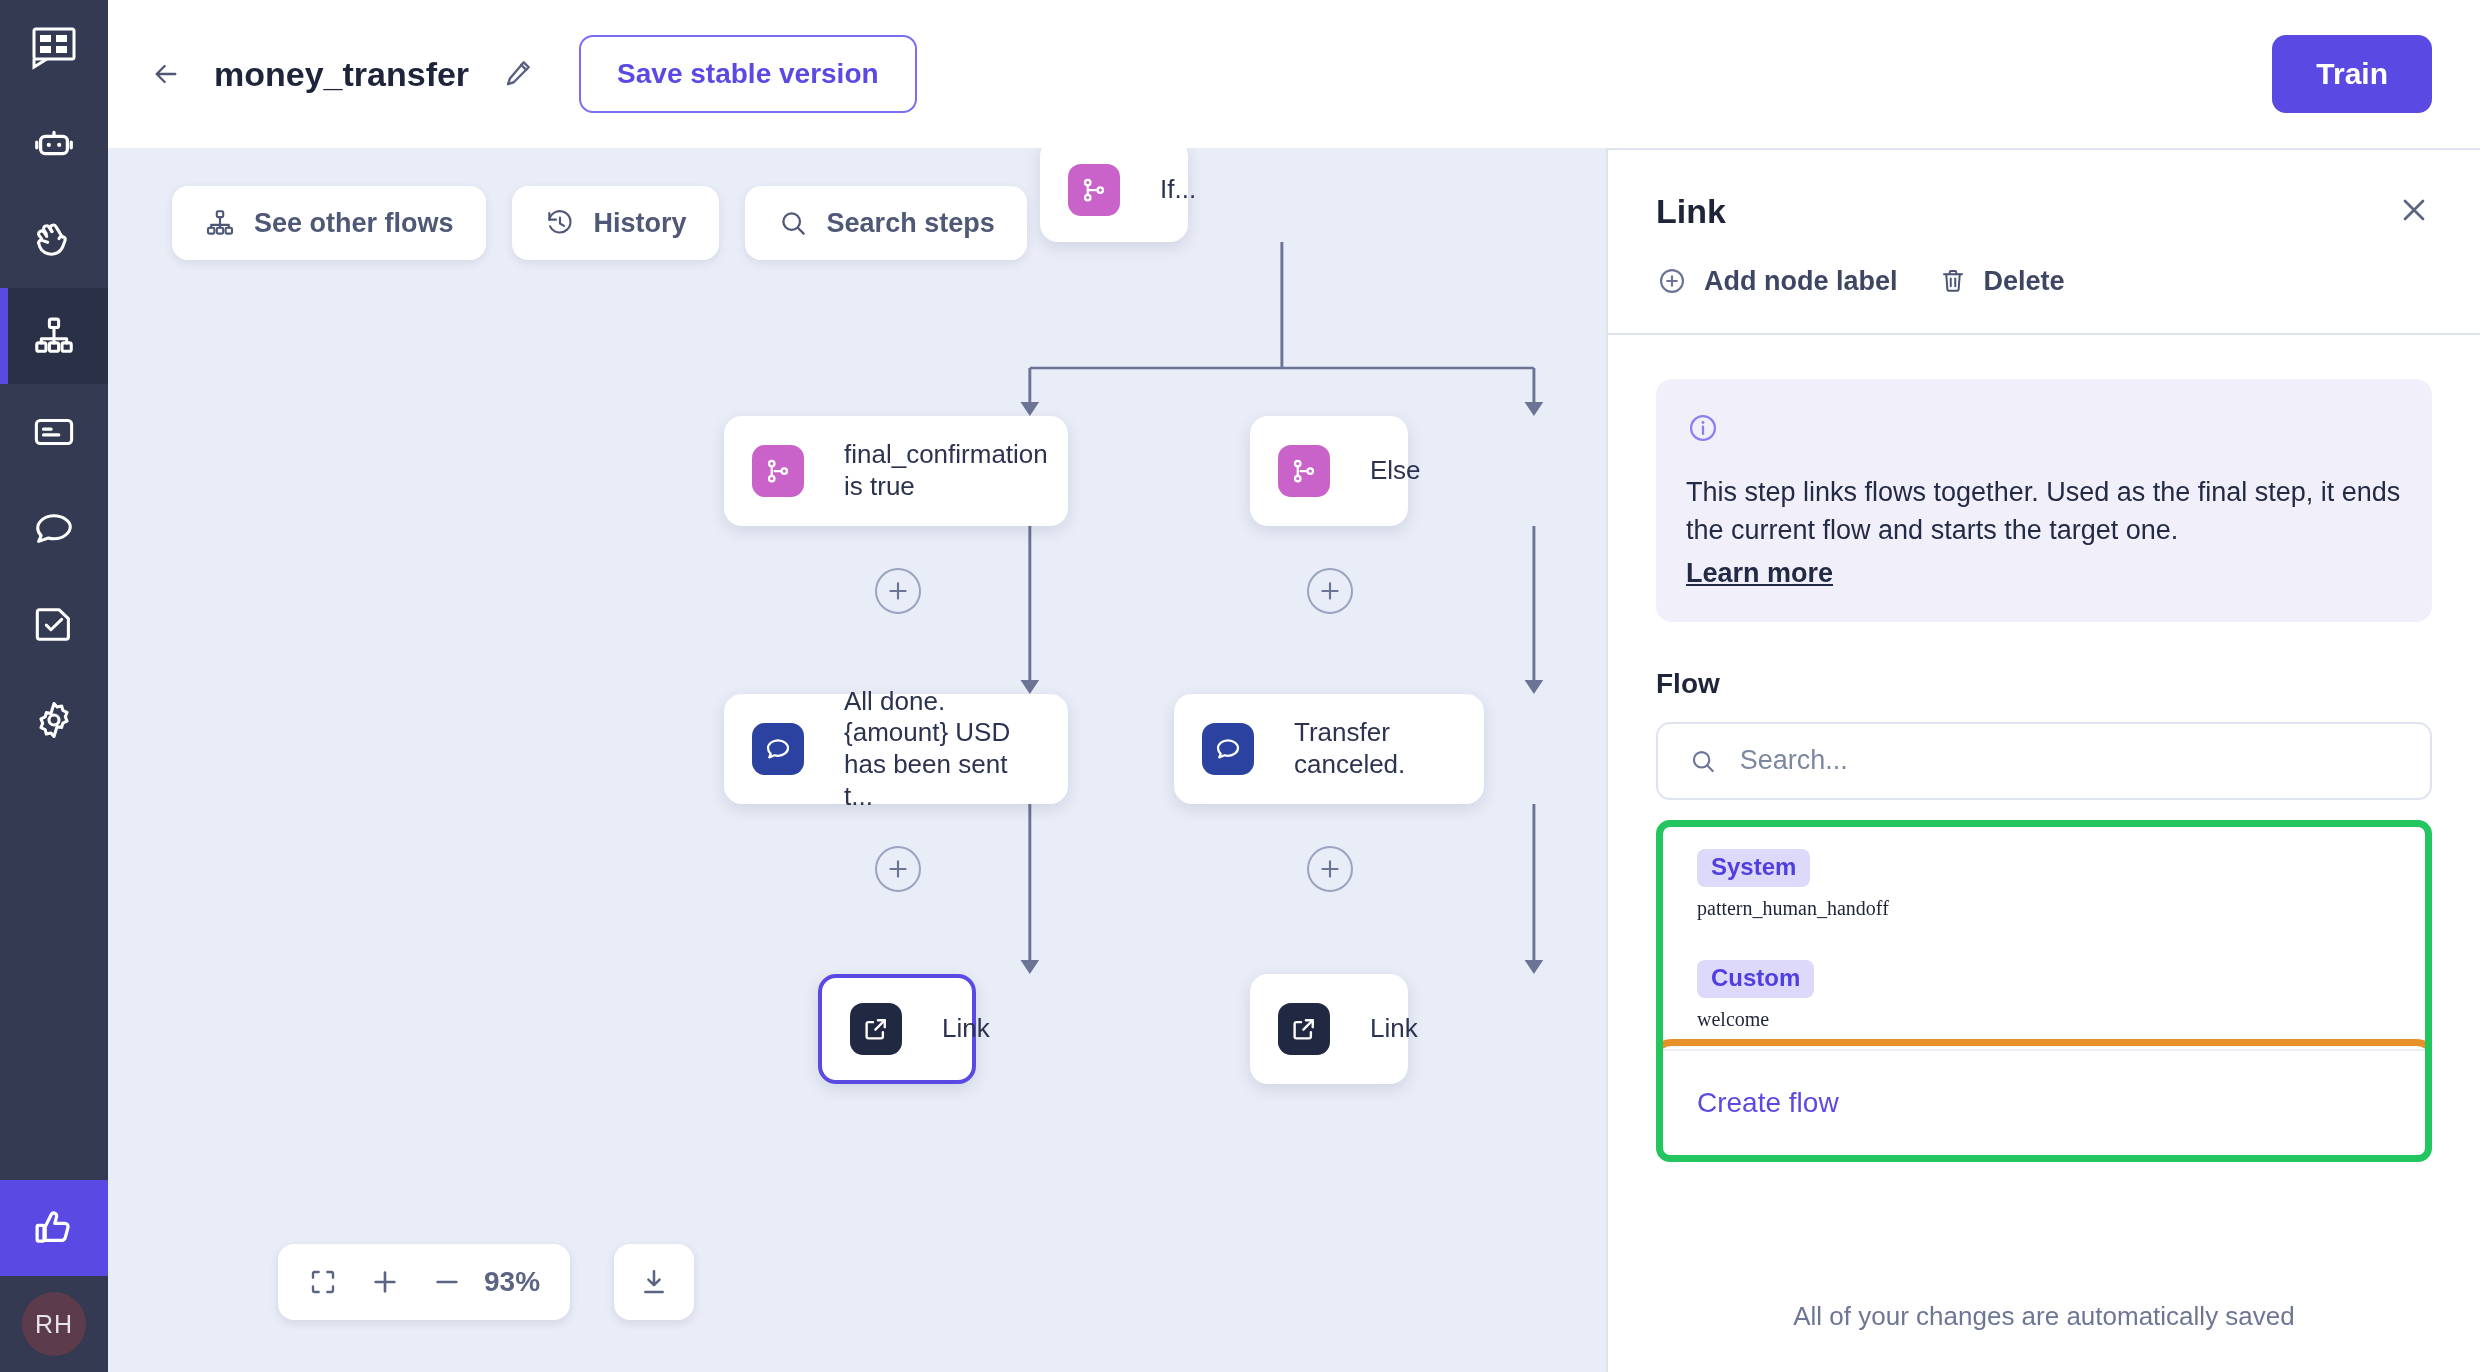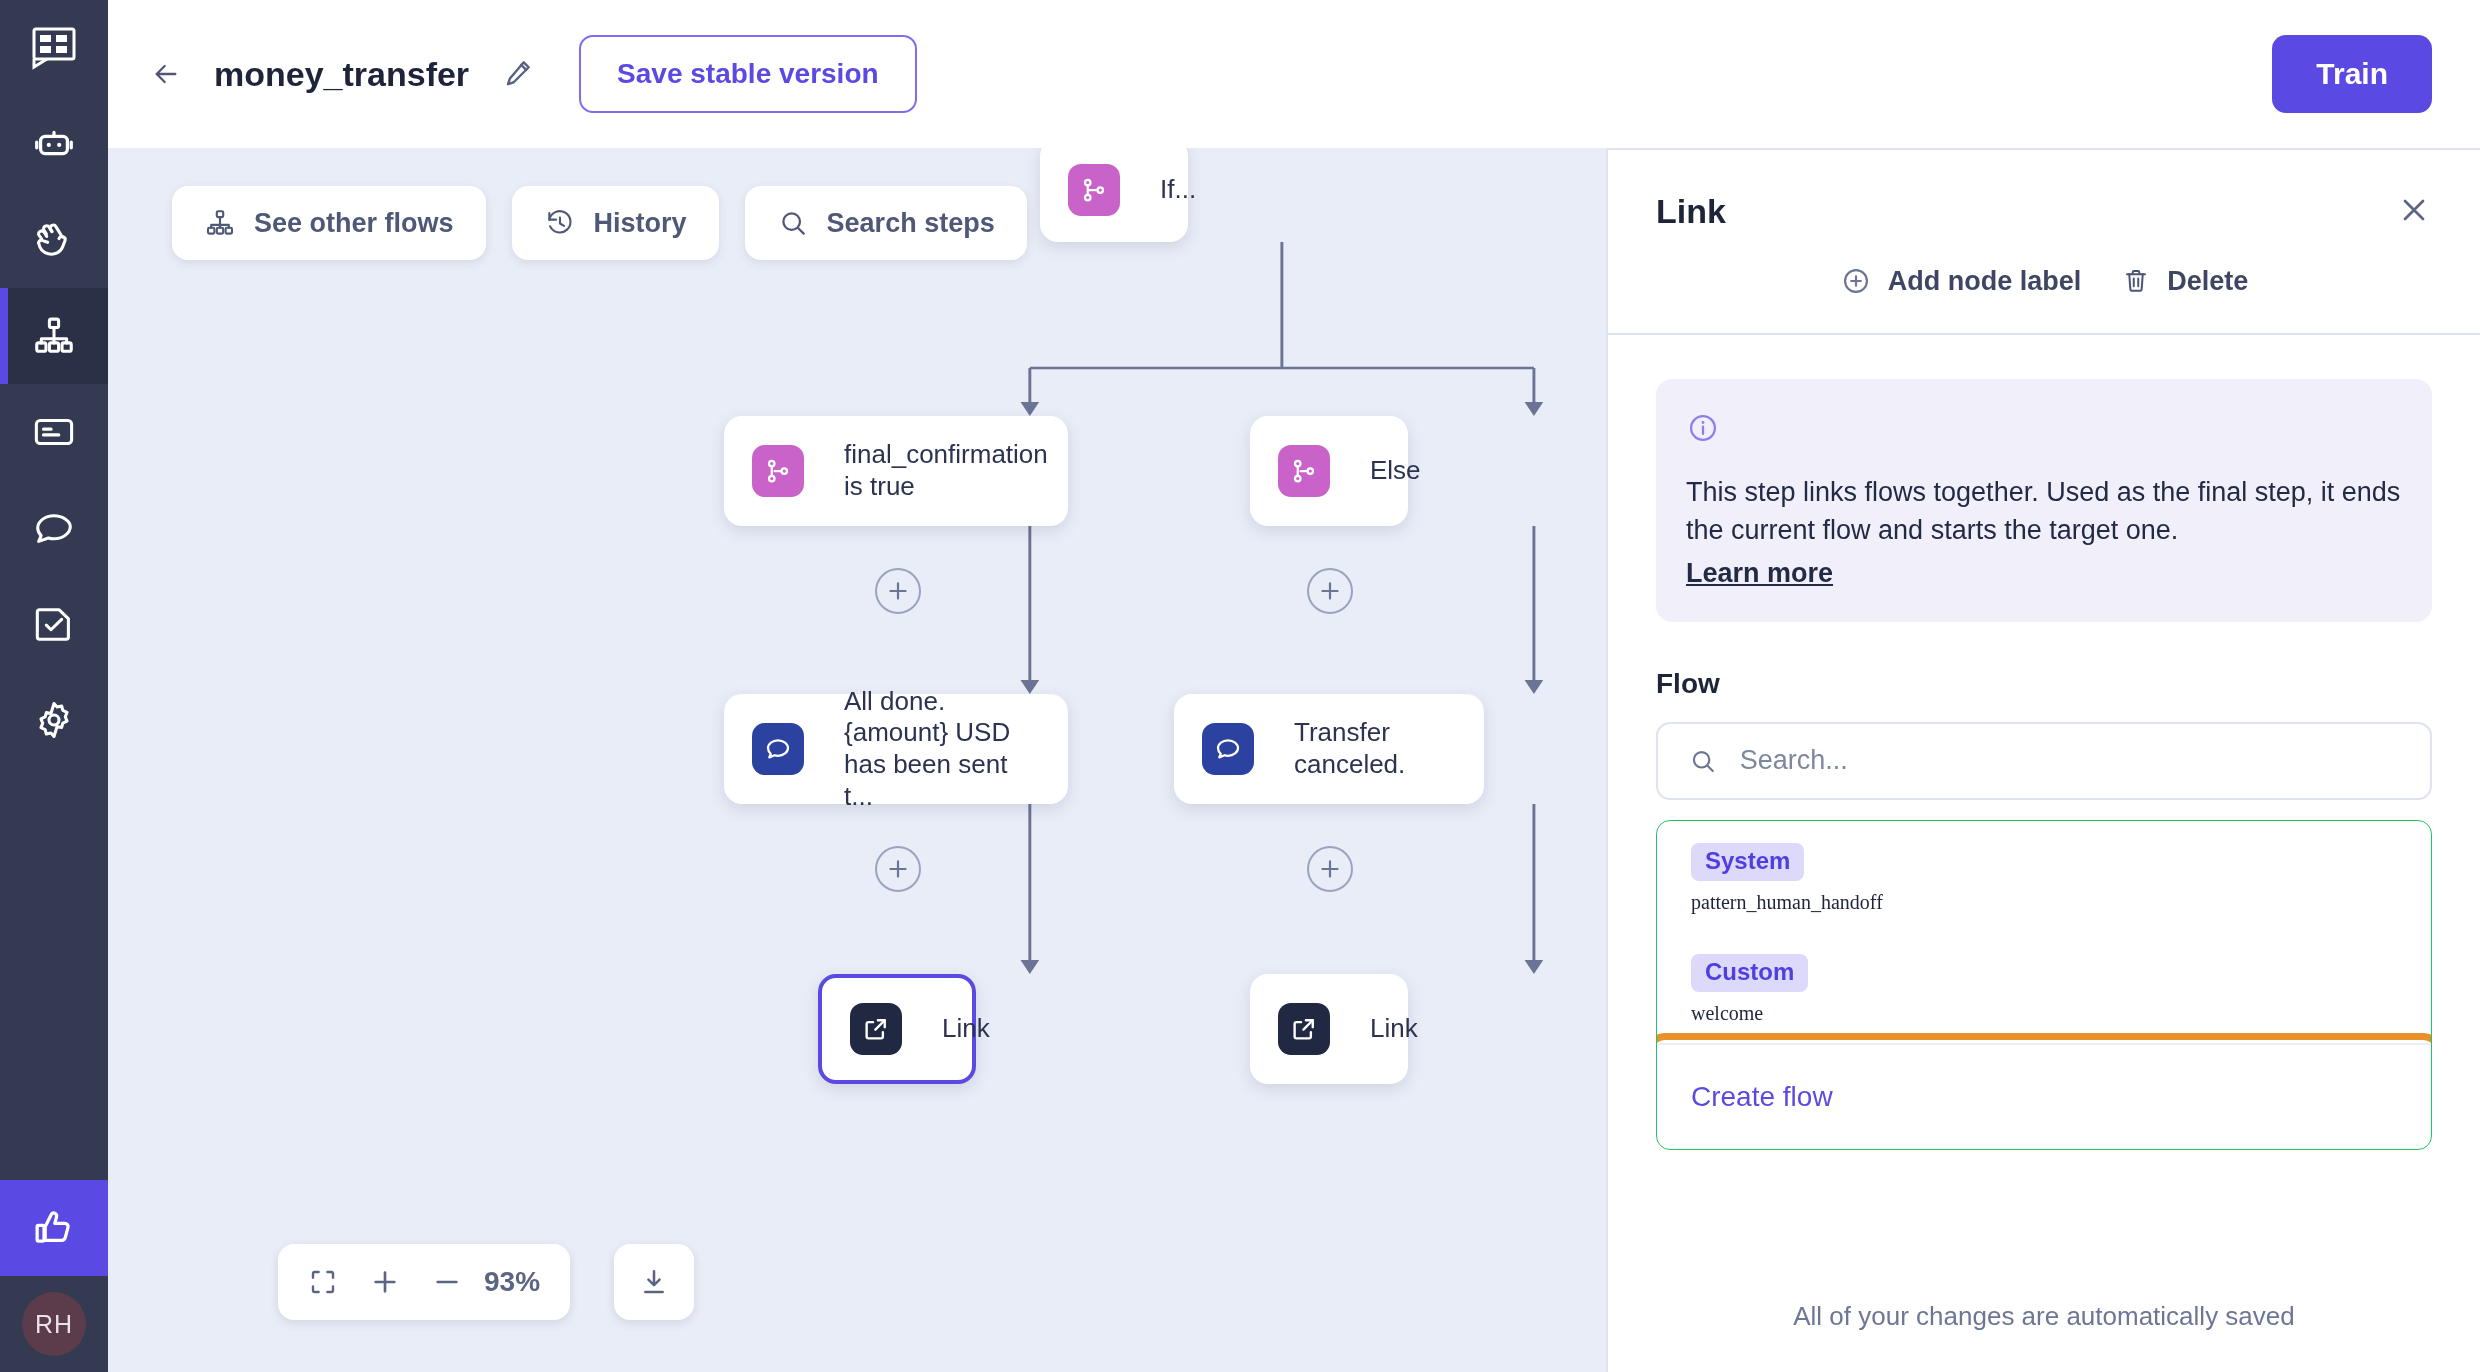--- a/index.html
+++ b/index.html
@@ -131,21 +131,21 @@
   
   .panel {
     position: absolute; right: 0; top: 148px; width: 874px; bottom: 0;
     background: #ffffff; border-top: 2px solid #dfe3f0; border-left: 2px solid #dfe3f0;
     display: flex; flex-direction: column; z-index: 20;
   }
   .panel-head { padding: 42px 48px 0 48px; }
   .panel-title-row { display: flex; align-items: flex-start; }
   .panel-title { font-size: 34px; font-weight: 700; color: #1e2439; }
   .panel-close { margin-left: auto; color: #5b6482; cursor: pointer; line-height: 0; }
-  .panel-actions { display: flex; align-items: center; gap: 40px; margin-top: 34px; padding-bottom: 36px; justify-content: center; }
+  .panel-actions { display: flex; align-items: center; gap: 40px; margin-top: 34px; padding-bottom: 36px; }
   .panel-action {
     display: flex; align-items: center; gap: 16px; color: #3e4663;
     font-size: 27px; font-weight: 700; cursor: pointer;
   }
   .panel-divider { height: 2px; background: #dfe3f0; width: 100%; }
   .panel-body { padding: 44px 48px 0 48px; flex: 1 1 auto; position: relative; }
 
   .info-box {
     background: #f1f0fa; border-radius: 16px; padding: 28px 30px 30px 30px;
     display: flex; gap: 24px; align-items: flex-start; flex-direction: column;
@@ -162,21 +162,21 @@
     margin-top: 22px; height: 78px; border: 2px solid #dfe3f0; border-radius: 14px;
     display: flex; align-items: center; gap: 22px; padding: 0 30px; background: #fff; cursor: text;
   }
   .search-box input {
     border: none; outline: none; font-size: 27px; color: #2b3350; background: transparent;
     font-family: "Liberation Sans", sans-serif; width: 100%;
   }
   .search-box input::placeholder { color: #7d879f; }
 
   .flow-list {
-    margin-top: 20px; border: 1px solid #22c55e; border-radius: 14px;
+    margin-top: 20px; border: 7px solid #22c55e; border-radius: 14px;
     background: #fff; overflow: hidden;
   }
   .flow-opt { padding: 22px 34px 18px 34px; cursor: pointer; }
   .badge {
     display: inline-block; background: #ddd9fb; color: #4f3fe0; border-radius: 8px;
     padding: 4px 14px 6px 14px; font-size: 24px; font-weight: 700;
   }
   .flow-name { margin-top: 10px; font-size: 20px; color: #1e2439; font-family: Liberation Serif, serif; }
   .create-flow {
     padding: 36px 34px; font-size: 28px; color: #5a4ae3; cursor: pointer;

